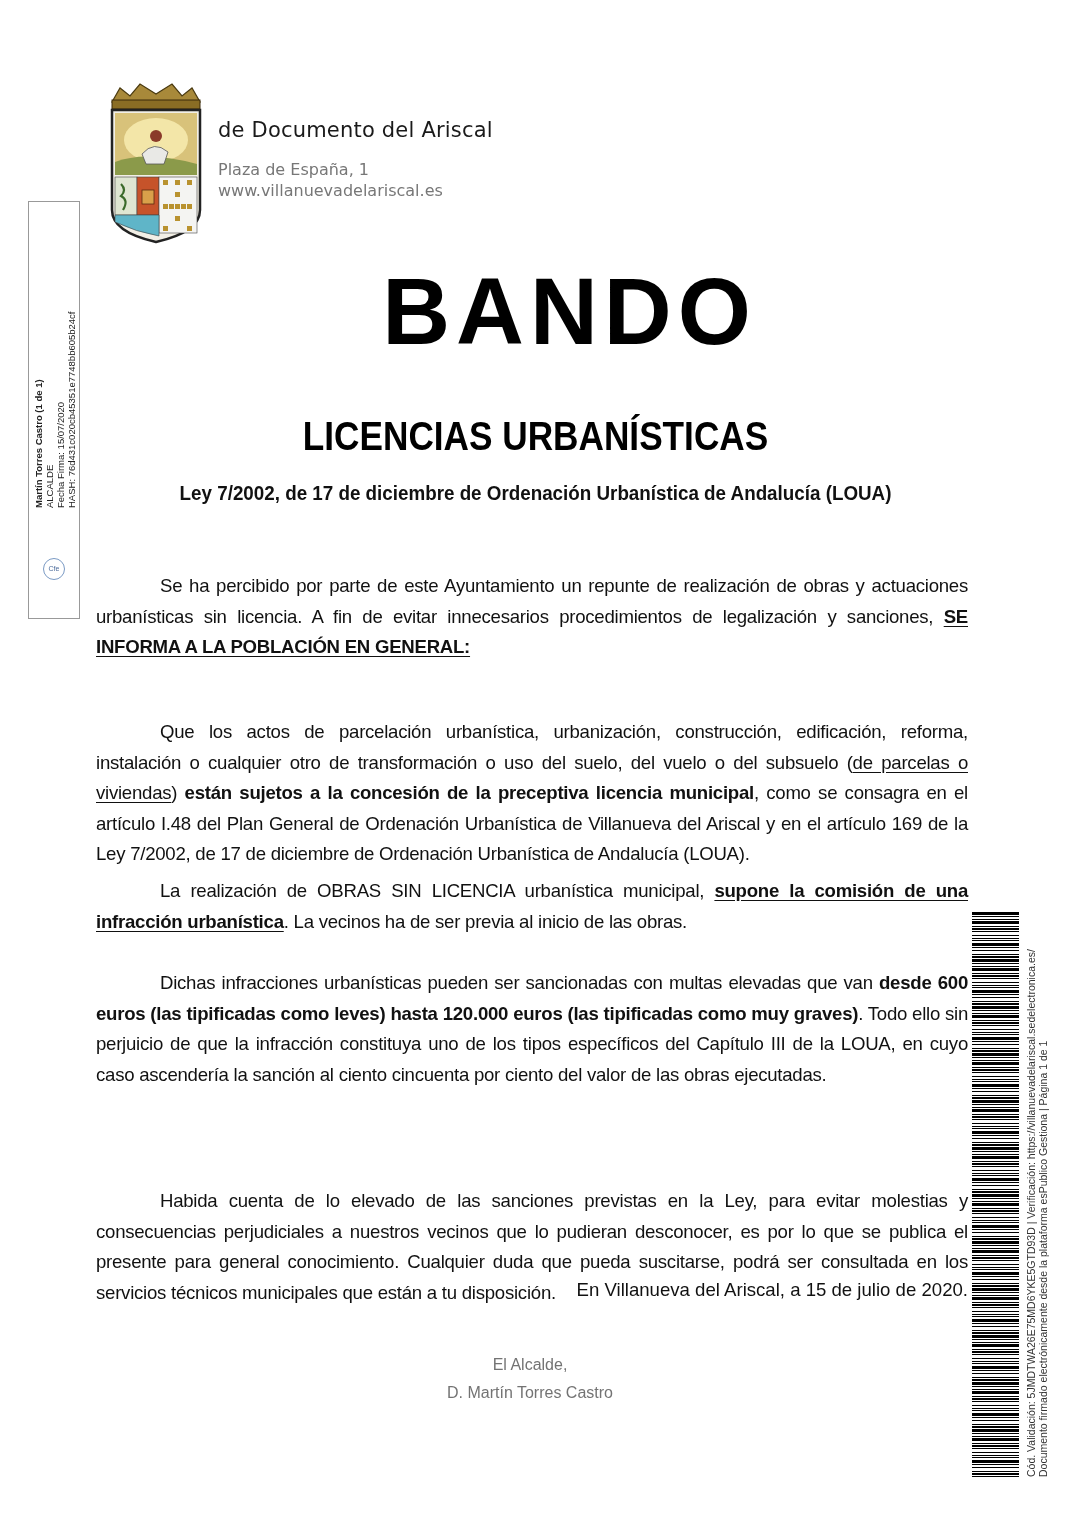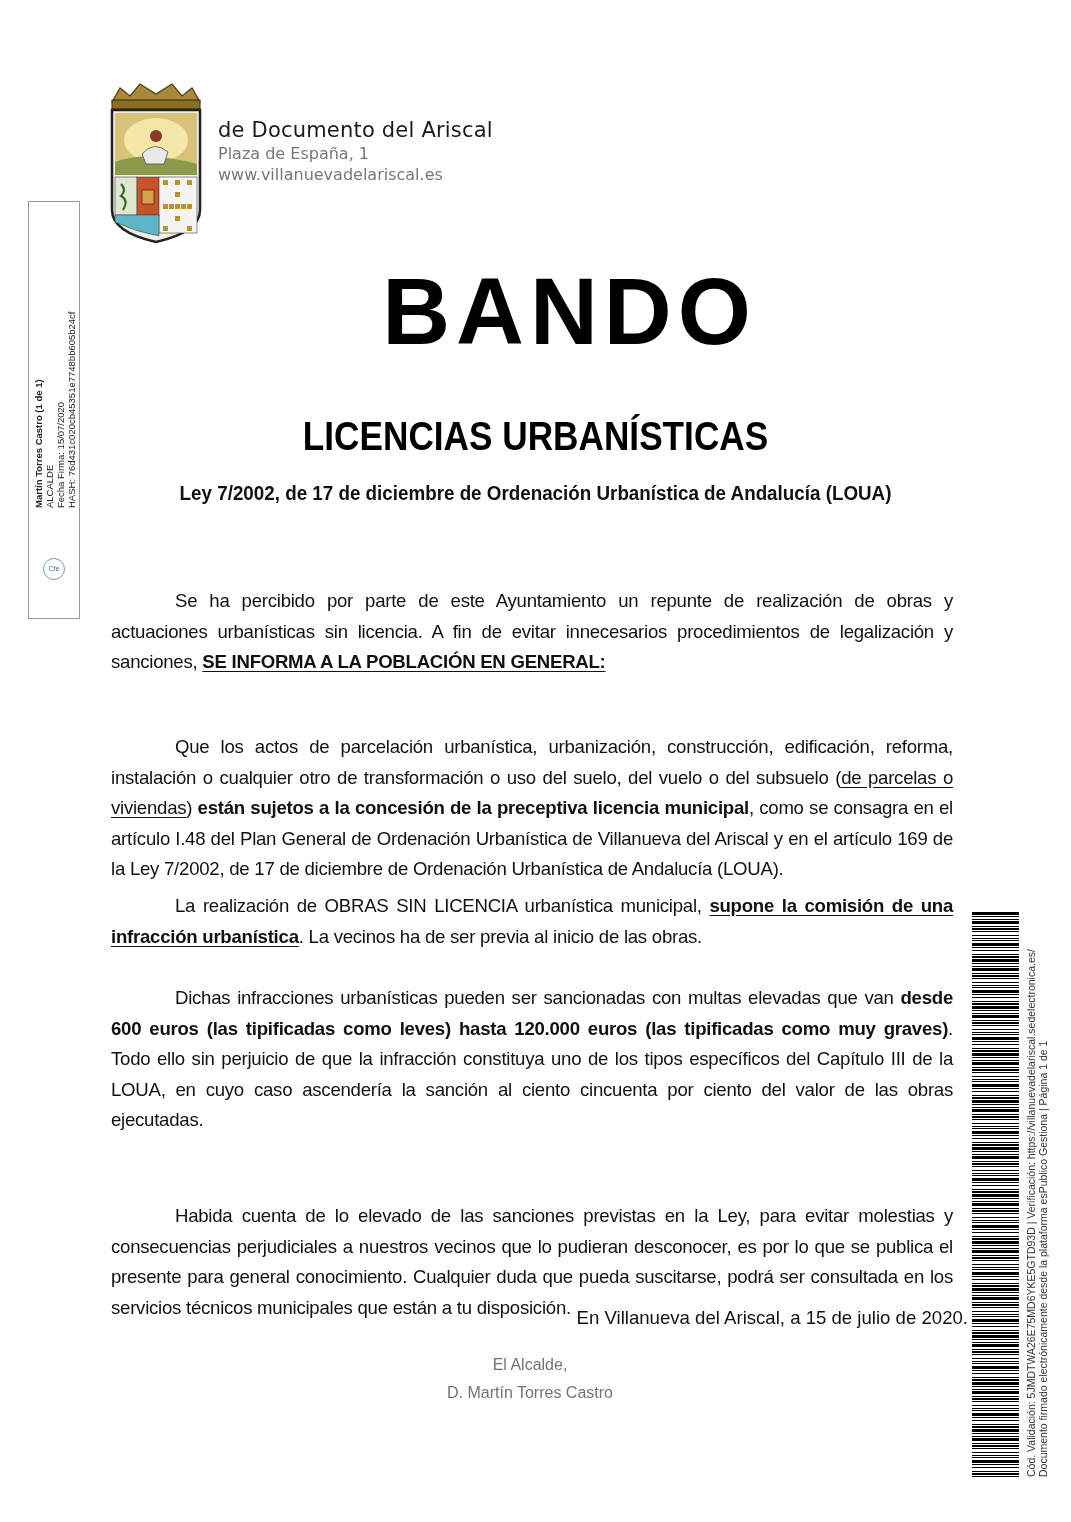--- a/index.html
+++ b/index.html
@@ -3,37 +3,37 @@
 <meta charset="utf-8">
 <style>
   html, body { margin: 0; padding: 0; background: #ffffff; }
   body { width: 1071px; height: 1522px; position: relative; overflow: hidden; color: #111; font-family: "Liberation Sans", sans-serif; }
 
   .header { position: absolute; left: 104px; top: 80px; width: 415px; height: 165px; }
   .crest { position: absolute; left: 2px; top: 0; width: 100px; height: 165px; }
   .org { position: absolute; left: 114px; top: 38px; font-family: "DejaVu Sans", sans-serif; color: #1a1a1a; }
   .org .l1, .org .l2 { font-size: 21px; line-height: 25px; letter-spacing: 0.2px; }
   .org .addr, .org .web { font-size: 16px; line-height: 21px; color: #777; }
-  .org .addr { margin-top: 0; }
+  .org .addr { margin-top: 16px; }
 
   .bando { position: absolute; left: 0; width: 1071px; top: 262px; text-align: center; font-family: "Liberation Sans", sans-serif; font-weight: bold; font-size: 94px; letter-spacing: 6px; line-height: 100px; color: #000; margin-left: 34px; }
   .subtitle { position: absolute; left: 0; width: 1071px; top: 410px; text-align: center; font-family: "Liberation Sans", sans-serif; font-weight: bold; font-size: 40px; line-height: 52px; color: #000; transform: scaleX(0.88); }
   .law { position: absolute; left: 0; width: 1071px; top: 479px; text-align: center; font-family: "Liberation Sans", sans-serif; font-weight: bold; font-size: 20px; line-height: 28px; color: #111; transform: scaleX(0.94); }
 
   .body-text { position: absolute; left: 95px; width: 874px; font-family: "Liberation Sans", sans-serif; font-size: 18.6px; line-height: 30.6px; text-align: justify; color: #111; letter-spacing: -0.25px; }
-  .body-text p { margin: 16px; text-indent: 64px; }
+  .body-text p { margin: 1px; text-indent: 64px; }
   .b { font-weight: bold; }
   .u { text-decoration: underline; text-underline-offset: 3px; }
   #p1 { top: 570px; }
   #p2 { top: 716px; }
   #p3 { top: 875px; }
   #p4 { top: 967px; }
   #p5 { top: 1185px; font-weight: normal; }
 
-  .date { position: absolute; right: 103px; top: 1303px; font-size: 18.6px; line-height: 30px; color: #111; }
+  .date { position: absolute; right: 103px; top: 1275px; font-size: 18.6px; line-height: 30px; color: #111; }
   .sign { position: absolute; left: 420px; width: 220px; top: 1351px; text-align: center; font-size: 16px; line-height: 28px; color: #737373; }
 
   .sig-box { position: absolute; left: 28px; top: 201px; width: 52px; height: 418px; border: 1px solid #999; box-sizing: border-box; }
   .sig-text { position: absolute; left: 4px; bottom: 110px; transform-origin: left bottom; transform: rotate(-90deg) translateY(100%); width: 300px; font-size: 9.5px; line-height: 11px; color: #222; white-space: nowrap; }
   .sig-text .name { font-weight: bold; }
   .seal { position: absolute; left: 14px; top: 356px; width: 22px; height: 22px; border-radius: 50%; border: 1.5px solid #7a9ac4; box-sizing: border-box; font-size: 7px; color: #4a6a9a; text-align: center; line-height: 19px; }
 
   .barcode { position: absolute; left: 972px; top: 912px; width: 47px; height: 565px; }
   .verif { position: absolute; left: 1025px; top: 1477px; transform-origin: left top; transform: rotate(-90deg); width: 570px; font-size: 10.5px; line-height: 12px; color: #333; white-space: nowrap; }
 </style>

